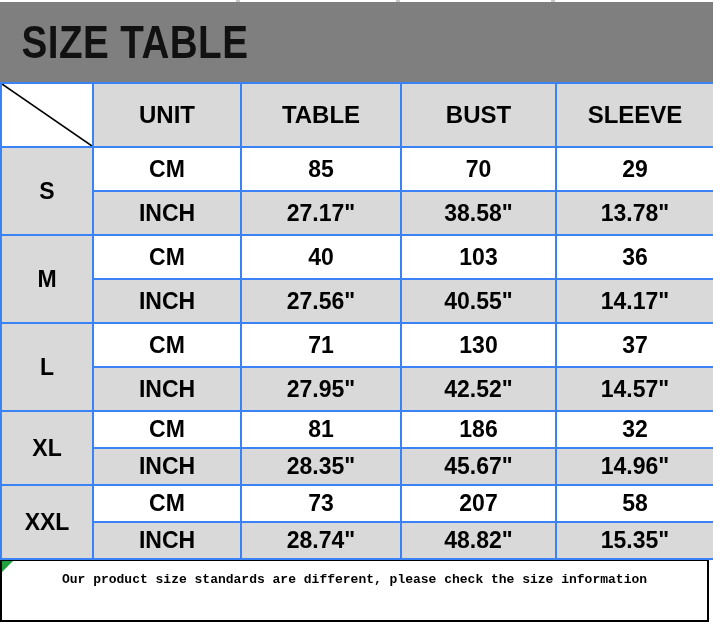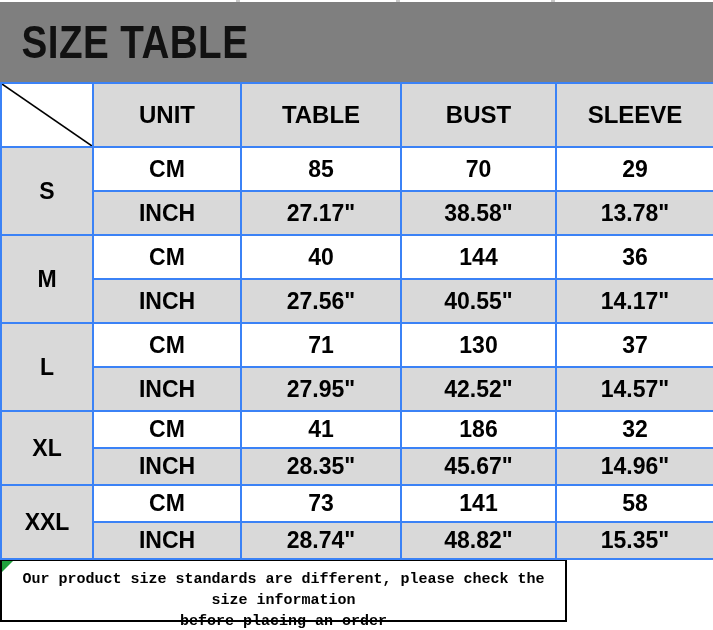--- a/index.html
+++ b/index.html
@@ -66,30 +66,30 @@
     padding: 0;
   }
   td.diag svg { position: absolute; top: 0; left: 0; width: 100%; height: 100%; display: block; }
   tr.hdr-row  { height: 64px; }
   tr.row-tall { height: 44px; }
   tr.row-short{ height: 37px; }
   .footer {
     position: absolute;
     top: 560px;
     left: 0;
-    width: 567px;
+    width: 709px;
     height: 62px;
     box-sizing: border-box;
     background: #ffffff;
     border: 2px solid #000000;
     border-top-width: 1px;
     text-align: center;
     font-family: "Liberation Mono", "DejaVu Sans Mono", monospace;
     font-weight: bold;
-    font-size: 15px;
+    font-size: 13px;
     line-height: 21px;
     padding-top: 8px;
   }
   .corner-marker {
     position: absolute;
     top: 0;
     left: 0;
     width: 0;
     height: 0;
     border-top: 11px solid #1fa03c;
@@ -142,21 +142,21 @@
       <td class="shade">INCH</td>
       <td class="shade">27.17"</td>
       <td class="shade">38.58"</td>
       <td class="shade">13.78"</td>
     </tr>
 
     <tr class="row-tall">
       <td class="shade size-label-cell" rowspan="2">M</td>
       <td>CM</td>
       <td>40</td>
-      <td>144</td>
+      <td>103</td>
       <td>36</td>
     </tr>
     <tr class="row-tall">
       <td class="shade">INCH</td>
       <td class="shade">27.56"</td>
       <td class="shade">40.55"</td>
       <td class="shade">14.17"</td>
     </tr>
 
     <tr class="row-tall">
@@ -169,46 +169,45 @@
     <tr class="row-tall">
       <td class="shade">INCH</td>
       <td class="shade">27.95"</td>
       <td class="shade">42.52"</td>
       <td class="shade">14.57"</td>
     </tr>
 
     <tr class="row-short">
       <td class="shade size-label-cell" rowspan="2">XL</td>
       <td>CM</td>
-      <td>41</td>
+      <td>81</td>
       <td>186</td>
       <td>32</td>
     </tr>
     <tr class="row-short">
       <td class="shade">INCH</td>
       <td class="shade">28.35"</td>
       <td class="shade">45.67"</td>
       <td class="shade">14.96"</td>
     </tr>
 
     <tr class="row-short">
       <td class="shade size-label-cell" rowspan="2">XXL</td>
       <td>CM</td>
       <td>73</td>
-      <td>141</td>
+      <td>207</td>
       <td>58</td>
     </tr>
     <tr class="row-short">
       <td class="shade">INCH</td>
       <td class="shade">28.74"</td>
       <td class="shade">48.82"</td>
       <td class="shade">15.35"</td>
     </tr>
   </tbody>
     </table>
 
   <div class="footer">
     <div class="corner-marker"></div>
     <div>Our product size standards are different, please check the size information</div>
-    <div>before placing an order</div>
   </div>
 
 </div>
 
 </body></html>

